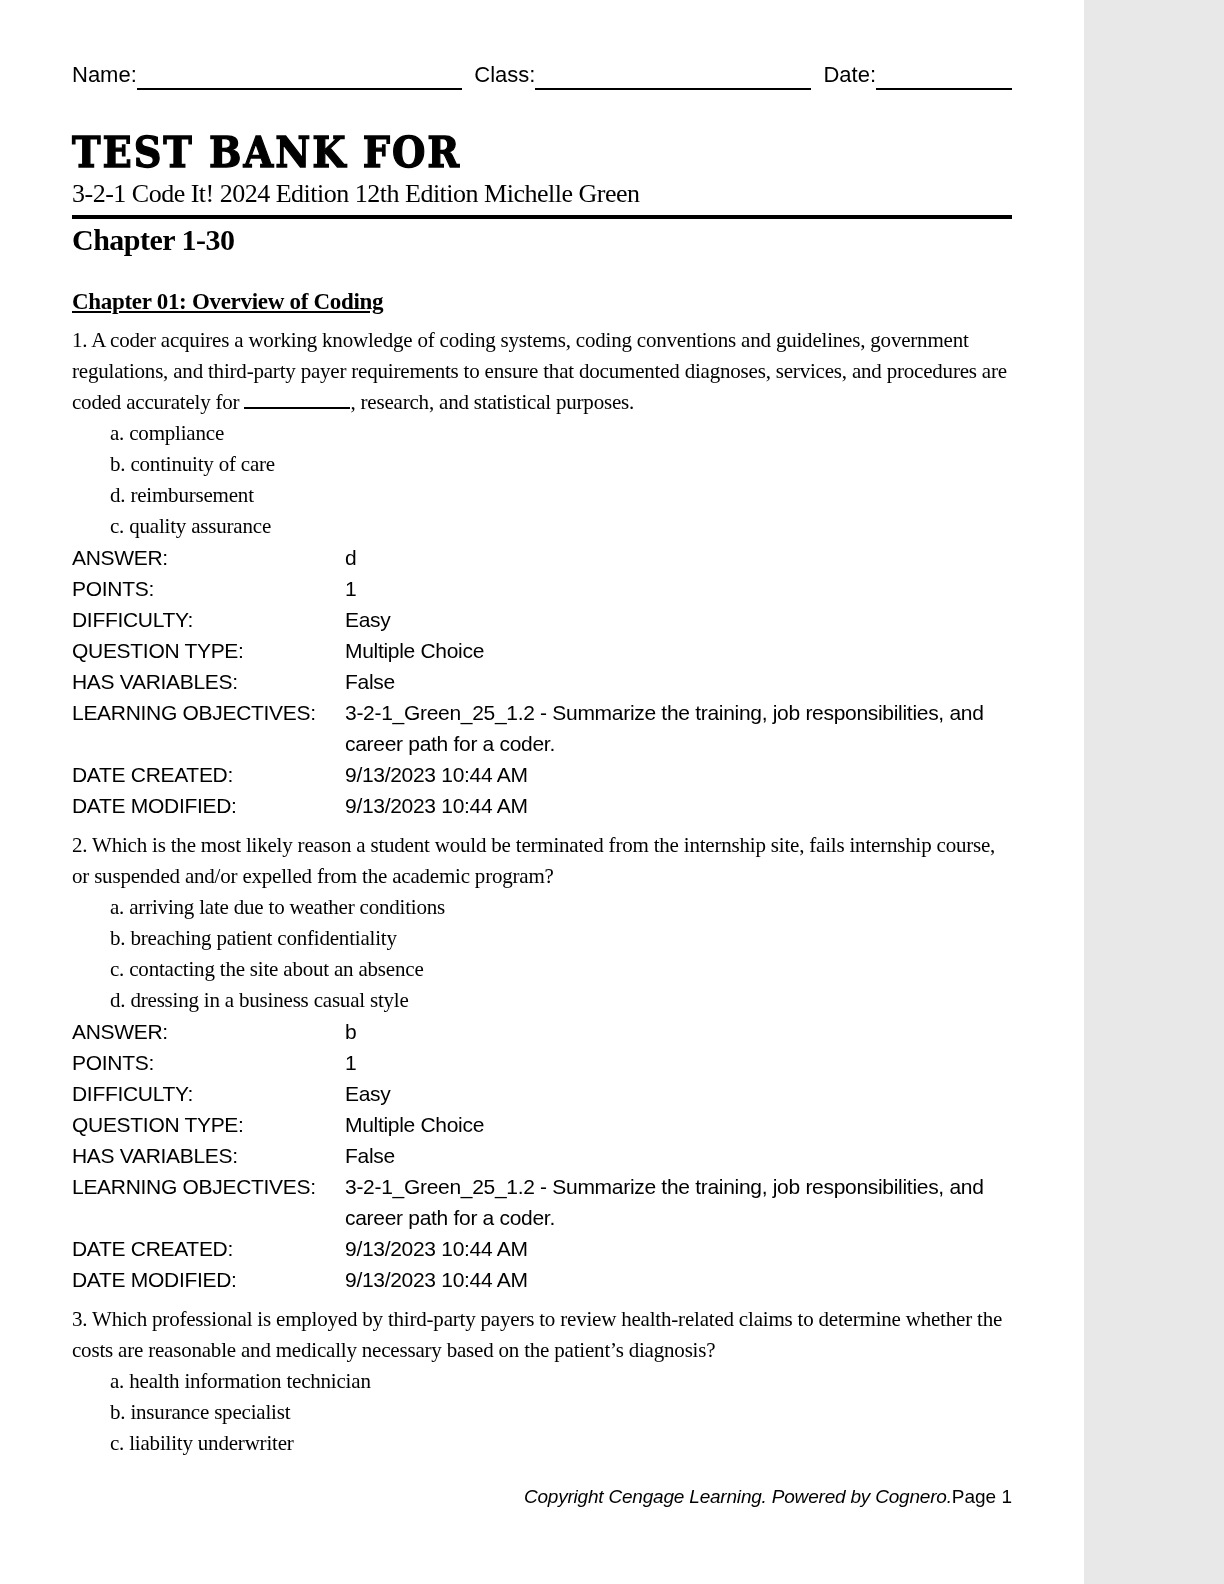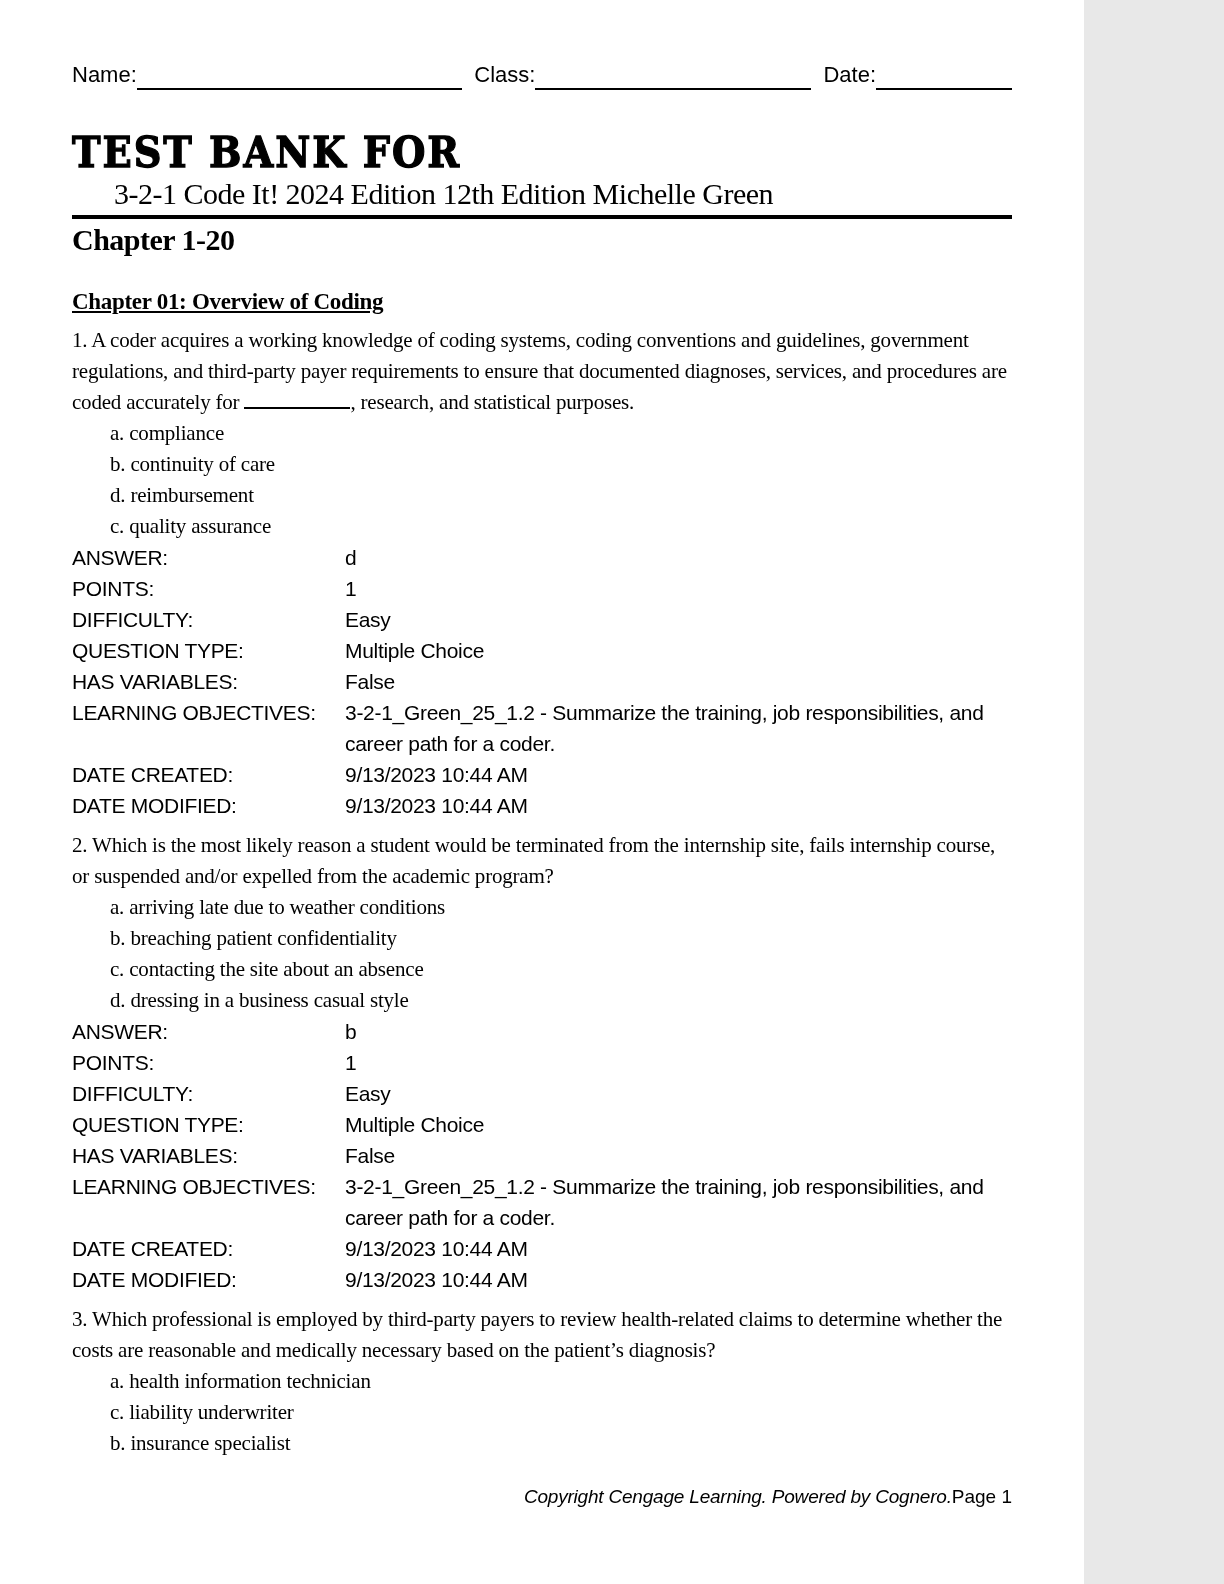--- a/index.html
+++ b/index.html
@@ -39,25 +39,24 @@
     font-family: "DejaVu Serif", serif;
     font-weight: 900;
     font-size: 40px;
     line-height: 44px;
     letter-spacing: 2px;
     transform: scale(0.96, 1.08);
     transform-origin: left bottom;
     -webkit-text-stroke: 1.2px #000;
   }
   .doc-subtitle {
-    font-size: 30px;
+    font-size: 26px;
     line-height: 34px;
     margin-top: 1px;
     letter-spacing: -0.5px;
-    margin-left: 42px;
   }
   .title-rule {
     border: none;
     border-top: 4px solid #000;
     margin-top: 4px;
   }
   .chapter-range {
     font-weight: bold;
     font-size: 30px;
     line-height: 36px;
@@ -133,21 +132,21 @@
     <span class="fill-line name"></span>
     <span class="lbl">Class:</span>
     <span class="fill-line class"></span>
     <span class="lbl">Date:</span>
     <span class="fill-line date"></span>
   </div>
 
   <div class="doc-title">TEST BANK FOR</div>
   <div class="doc-subtitle">3-2-1 Code It! 2024 Edition 12th Edition Michelle Green</div>
   <hr class="title-rule">
-  <div class="chapter-range">Chapter 1-20</div>
+  <div class="chapter-range">Chapter 1-30</div>
 
   <div class="section-heading">Chapter 01: Overview of Coding</div>
 
   <div>
     <p class="q-text"><span>1.</span> <span>A coder acquires a working knowledge of coding systems, coding conventions and guidelines, government regulations, and third-party payer requirements to ensure that documented diagnoses, services, and procedures are coded accurately for</span> <span class="blank"></span><span>, research, and statistical purposes.</span></p>
     <div class="options">
       <div class="option"><span>a.</span> <span>compliance</span></div>
       <div class="option"><span>b.</span> <span>continuity of care</span></div>
       <div class="option"><span>d.</span> <span>reimbursement</span></div>
       <div class="option"><span>c.</span> <span>quality assurance</span></div>
@@ -229,22 +228,22 @@
           <span class="mlabel">DATE MODIFIED:</span>
           <span class="mvalue">9/13/2023 10:44 AM</span>
         </div>
     </div>
   </div>
 
   <div>
     <p class="q-text"><span>3.</span> <span>Which professional is employed by third-party payers to review health-related claims to determine whether the costs are reasonable and medically necessary based on the patient’s diagnosis?</span></p>
     <div class="options">
       <div class="option"><span>a.</span> <span>health information technician</span></div>
+      <div class="option"><span>b.</span> <span>insurance specialist</span></div>
       <div class="option"><span>c.</span> <span>liability underwriter</span></div>
-      <div class="option"><span>b.</span> <span>insurance specialist</span></div>
     </div>
   </div>
 
   <div class="page-footer">
     <span class="copyright">Copyright Cengage Learning. Powered by Cognero.</span>
     <span class="page-number">Page 1</span>
   </div>
 
 </div>
 

